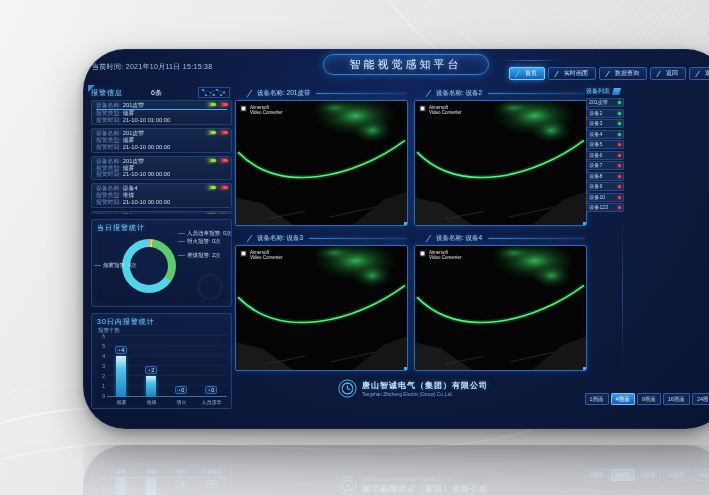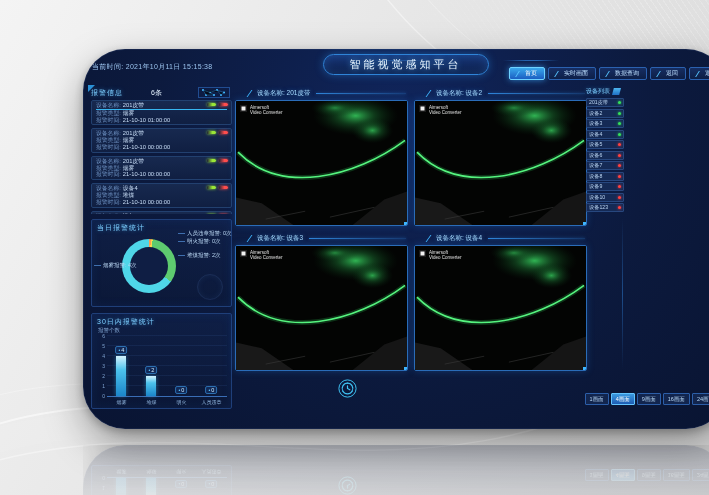--- a/index.html
+++ b/index.html
@@ -482,20 +482,24 @@
   <div class="brand">
     <svg width="19" height="19" viewBox="0 0 19 19">
       <circle cx="9.5" cy="9.5" r="8.6" fill="none" stroke="#3fc0f2" stroke-width="1"></circle>
       <g stroke="#3fc0f2" stroke-width="1.2" fill="none" stroke-linecap="round">
         <path d="M9.5,4.2 A5.3,5.3 0 0 1 14.1,12.2"></path>
         <path d="M14.1,12.2 A5.3,5.3 0 0 1 4.9,12.2"></path>
         <path d="M4.9,12.2 A5.3,5.3 0 0 1 9.5,4.2"></path>
         <path d="M9.5,6.8 L9.5,9.5 L11.8,10.8"></path>
       </g>
     </svg>
+    <div class="txt">
+      <div class="cn">唐山智诚电气（集团）有限公司</div>
+      <div class="en">Tangshan Zhicheng Electric (Group) Co.,Ltd.</div>
+    </div>
   </div>
   <div class="pagination" id="pagination">
       <div class="pg-btn">1画面</div>
       <div class="pg-btn active">4画面</div>
       <div class="pg-btn">9画面</div>
       <div class="pg-btn">16画面</div>
       <div class="pg-btn">24画面</div>
     </div>
 </div>
 

